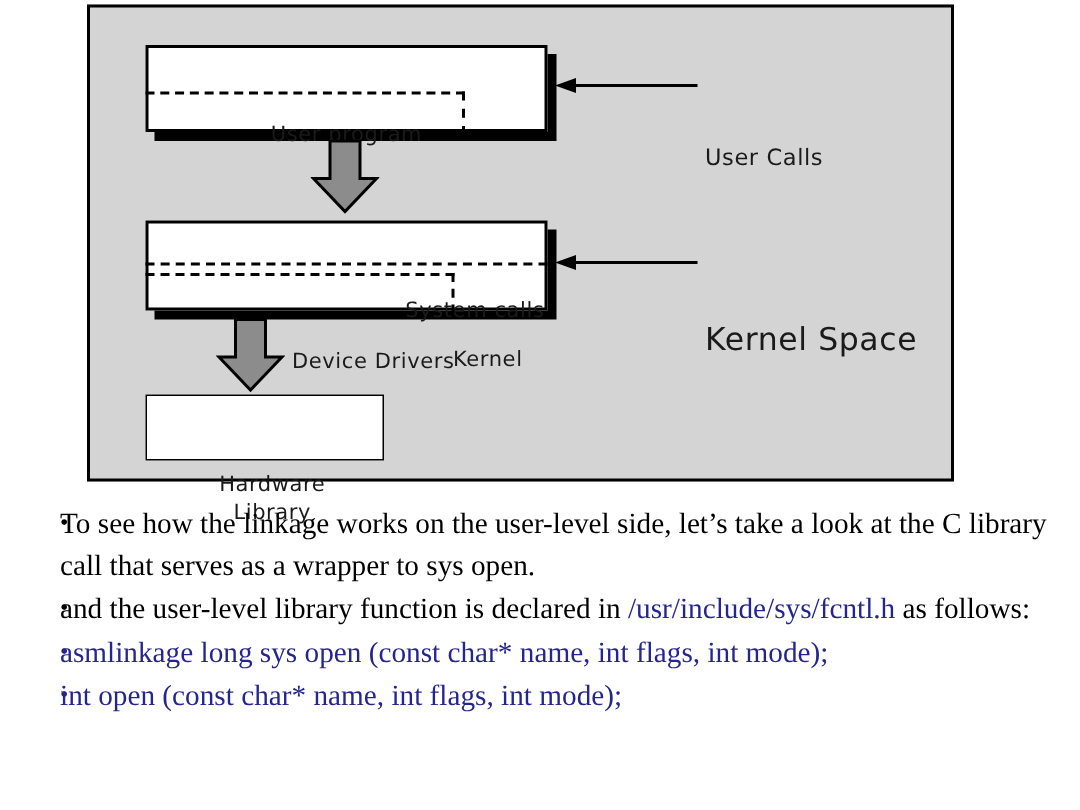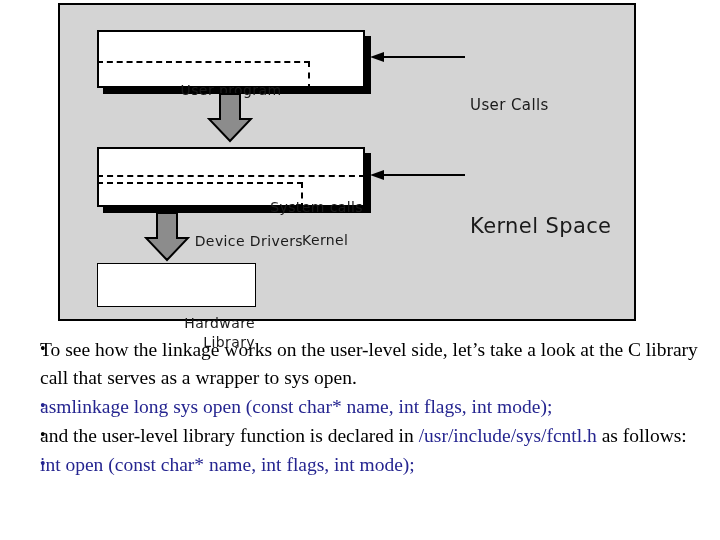--- a/index.html
+++ b/index.html
@@ -130,21 +130,21 @@
     left: 37px;
     top: 258px;
     width: 159px;
     height: 44px;
     border: 1px solid #000000;
   }
   #label-hardware {
     position: absolute;
     left: 0; right: 0;
     top: 3px;
-    text-align: right;
+    text-align: center;
     line-height: 19px;
     padding-left: 10px;
   }
 
   
   .block-arrow {
     position: absolute;
   }
   #arrow-calls   { left: 147px; top: 88px; }
   #arrow-hw      { left: 84px;  top: 207px; }
@@ -255,19 +255,19 @@
     </svg>
   </div>
   <div class="dgm-text" id="label-kernel-space">Kernel Space</div>
 
 </div>
 
 <div id="bullet-list">
 
   <p class="bullet-item">To see how the linkage works on the user-level side, let’s take a look at the C library call that serves as a wrapper to sys open.</p>
 
+  <p class="bullet-item"><span>and the user-level library function is declared in </span><span class="blue-span">/usr/include/sys/fcntl.h</span><span> as follows:</span></p>
+
   <p class="bullet-item blue">asmlinkage long sys open (const char* name, int flags, int mode);</p>
 
-  <p class="bullet-item"><span>and the user-level library function is declared in </span><span class="blue-span">/usr/include/sys/fcntl.h</span><span> as follows:</span></p>
-
   <p class="bullet-item blue">int open (const char* name, int flags, int mode);</p>
 
 </div>
 
 </body></html>

